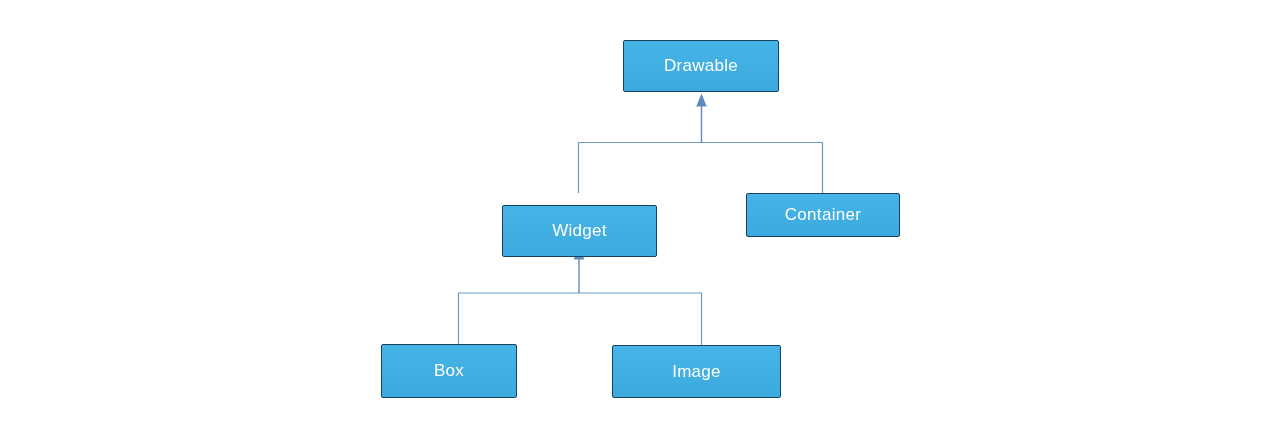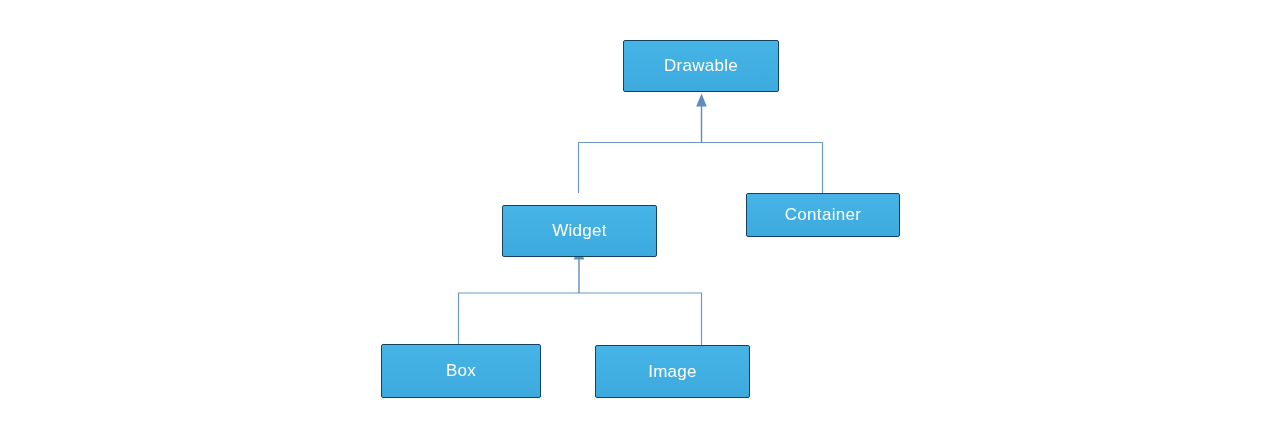--- a/index.html
+++ b/index.html
@@ -47,22 +47,22 @@
   .node span {
     color: #ffffff;
     font-size: 17px;
     font-weight: 400;
     letter-spacing: 0.3px;
   }
   
   .node-drawable  { left: 623px; top: 40px;  width: 156px; height: 52px; }
   .node-widget    { left: 502px; top: 193px; width: 155px; height: 52px; margin-top: 12px; }
   .node-container { left: 746px; top: 193px; width: 154px; height: 44px; }
-  .node-box       { left: 381px; top: 344px; width: 160px; height: 54px; }
-  .node-image     { left: 595px; top: 345px; width: 155px; height: 53px; }
+  .node-box       { left: 381px; top: 344px; width: 136px; height: 54px; }
+  .node-image     { left: 612px; top: 345px; width: 169px; height: 53px; }
 </style>
 </head>
 <body>
 
 <div class="canvas">
 
   <svg class="connector-layer" width="1280" height="448" viewBox="0 0 1280 448">
 
     <g>
       <path class="conn" d="M578.5 193 L578.5 142.5 L822.5 142.5 L822.5 193"></path>

